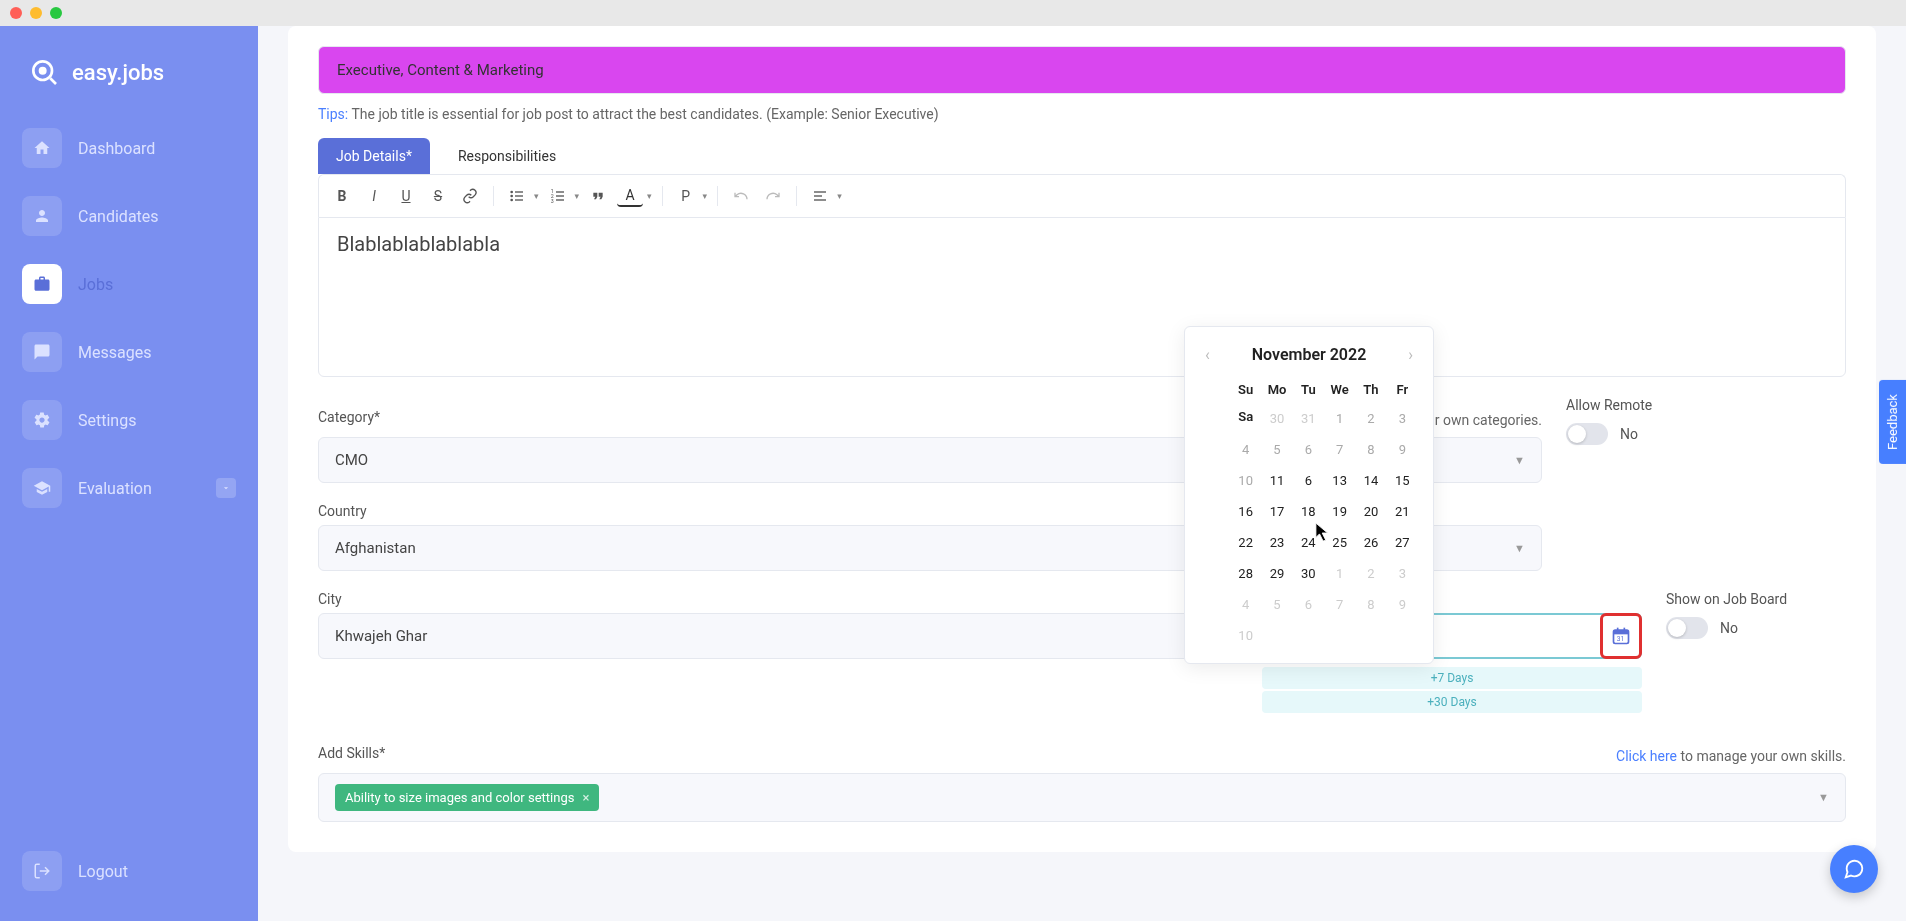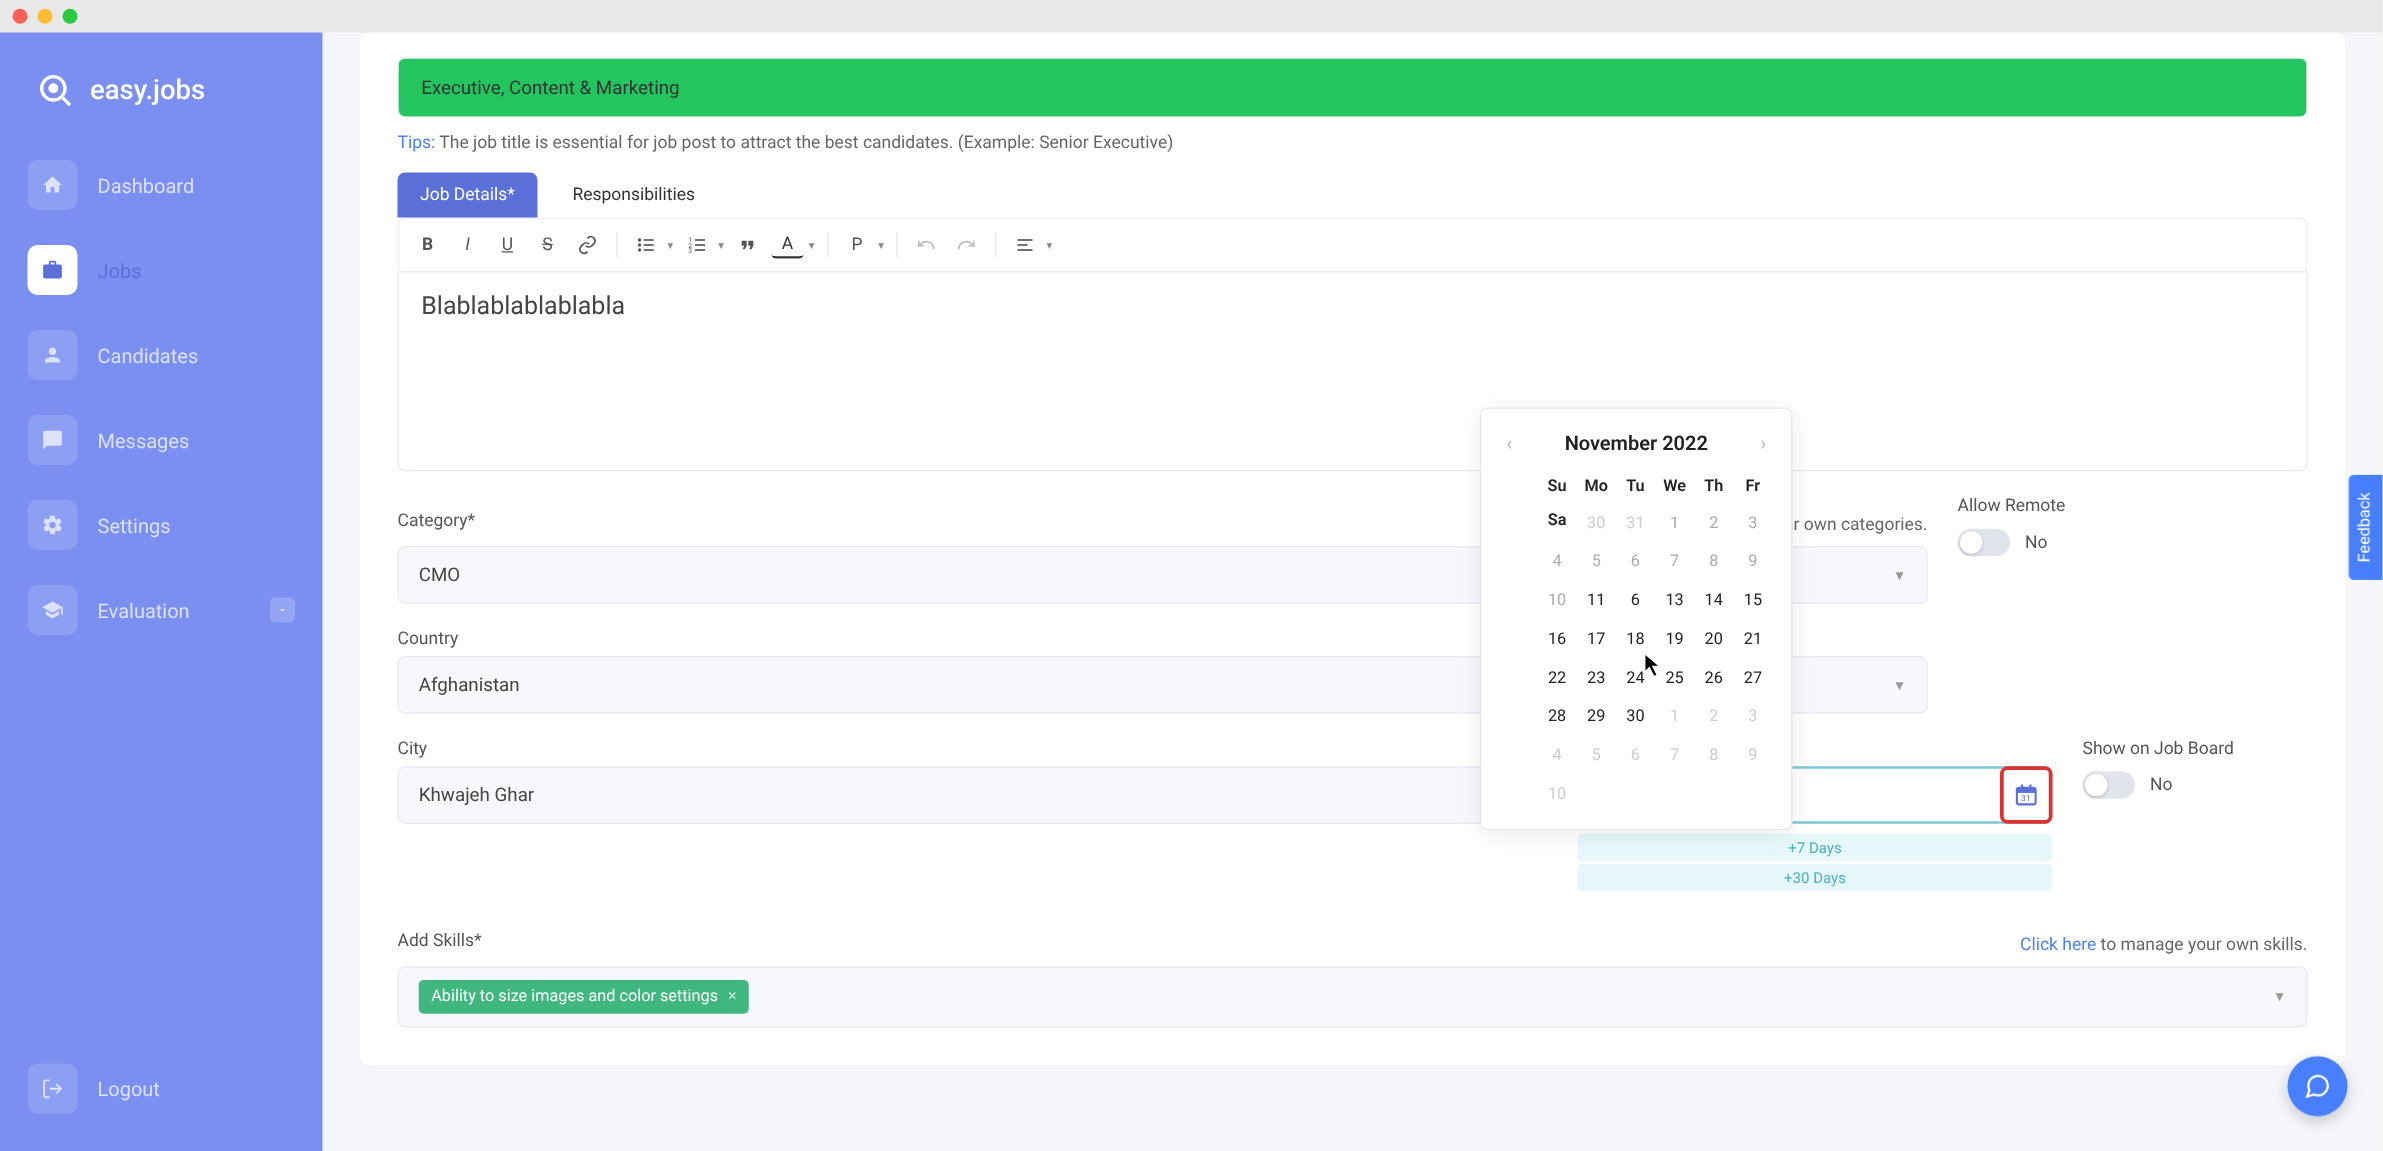--- a/index.html
+++ b/index.html
@@ -23,21 +23,21 @@
 .nav-item.active .nav-icon { background: #fff; }
 .nav-icon { width: 40px; height: 40px; border-radius: 8px; background: rgba(255,255,255,0.15); display: flex; align-items: center; justify-content: center; color: inherit; }
 .nav-icon svg { width: 18px; height: 18px; }
 .nav-label { font-size: 16px; flex: 1; }
 .nav-chevron { width: 20px; height: 20px; border-radius: 4px; background: rgba(255,255,255,0.2); display: flex; align-items: center; justify-content: center; }
 .logout { margin-top: auto; }
 
 .main { flex: 1; padding: 0 30px 30px 30px; overflow: visible; position: relative; }
 .card { background: #fff; border-radius: 8px; padding: 20px 30px 30px; margin-top: 0; }
 
-.title-input { width: 100%; border: 1px solid #e5e8ef; background: #22c55e; border-radius: 6px; padding: 14px 18px; font-size: 15px; color: #333; }
+.title-input { width: 100%; border: 1px solid #e5e8ef; background: #d946ef; border-radius: 6px; padding: 14px 18px; font-size: 15px; color: #333; }
 .tips { font-size: 14px; color: #666; margin: 12px 0 16px; }
 .tips a { color: #4a7fff; text-decoration: none; }
 
 .tabs { display: flex; gap: 10px; margin-bottom: 0; }
 .tab { padding: 10px 18px; border-radius: 6px 6px 0 0; font-size: 14px; cursor: pointer; background: #fff; color: #333; }
 .tab.active { background: #5a6fd8; color: #fff; }
 
 .toolbar { border: 1px solid #e5e8ef; border-bottom: none; padding: 8px 10px; display: flex; align-items: center; gap: 6px; flex-wrap: wrap; border-radius: 6px 6px 0 0; }
 .tb-btn { width: 26px; height: 26px; display: flex; align-items: center; justify-content: center; border-radius: 4px; cursor: pointer; color: #555; font-size: 14px; }
 .tb-btn.disabled { color: #bbb; }
@@ -113,35 +113,35 @@
     </div>
     <nav class="nav">
       <div class="nav-item">
         <span class="nav-icon">
             <svg viewBox="0 0 24 24" fill="currentColor">
               <path d="M10 20v-6h4v6h5v-8h3L12 3 2 12h3v8z"></path>
             </svg>
           </span>
         <span class="nav-label">Dashboard</span>
       </div>
+      <div class="nav-item">
+        <span class="nav-icon">
+            <svg viewBox="0 0 24 24" fill="currentColor">
+              <path d="M12 12c2.2 0 4-1.8 4-4s-1.8-4-4-4-4 1.8-4 4 1.8 4 4 4zm0 2c-2.7 0-8 1.3-8 4v2h16v-2c0-2.7-5.3-4-8-4z"></path>
+            </svg>
+          </span>
+        <span class="nav-label">Candidates</span>
+      </div>
       <div class="nav-item active">
         <span class="nav-icon">
             <svg viewBox="0 0 24 24" fill="currentColor">
               <path d="M20 6h-4V4c0-1.1-.9-2-2-2h-4c-1.1 0-2 .9-2 2v2H4c-1.1 0-2 .9-2 2v11c0 1.1.9 2 2 2h16c1.1 0 2-.9 2-2V8c0-1.1-.9-2-2-2zM10 4h4v2h-4V4z"></path>
             </svg>
           </span>
         <span class="nav-label">Jobs</span>
-      </div>
-      <div class="nav-item">
-        <span class="nav-icon">
-            <svg viewBox="0 0 24 24" fill="currentColor">
-              <path d="M12 12c2.2 0 4-1.8 4-4s-1.8-4-4-4-4 1.8-4 4 1.8 4 4 4zm0 2c-2.7 0-8 1.3-8 4v2h16v-2c0-2.7-5.3-4-8-4z"></path>
-            </svg>
-          </span>
-        <span class="nav-label">Candidates</span>
       </div>
       <div class="nav-item">
         <span class="nav-icon">
             <svg viewBox="0 0 24 24" fill="currentColor">
               <path d="M20 2H4c-1.1 0-2 .9-2 2v18l4-4h14c1.1 0 2-.9 2-2V4c0-1.1-.9-2-2-2z"></path>
             </svg>
           </span>
         <span class="nav-label">Messages</span>
       </div>
       <div class="nav-item">

